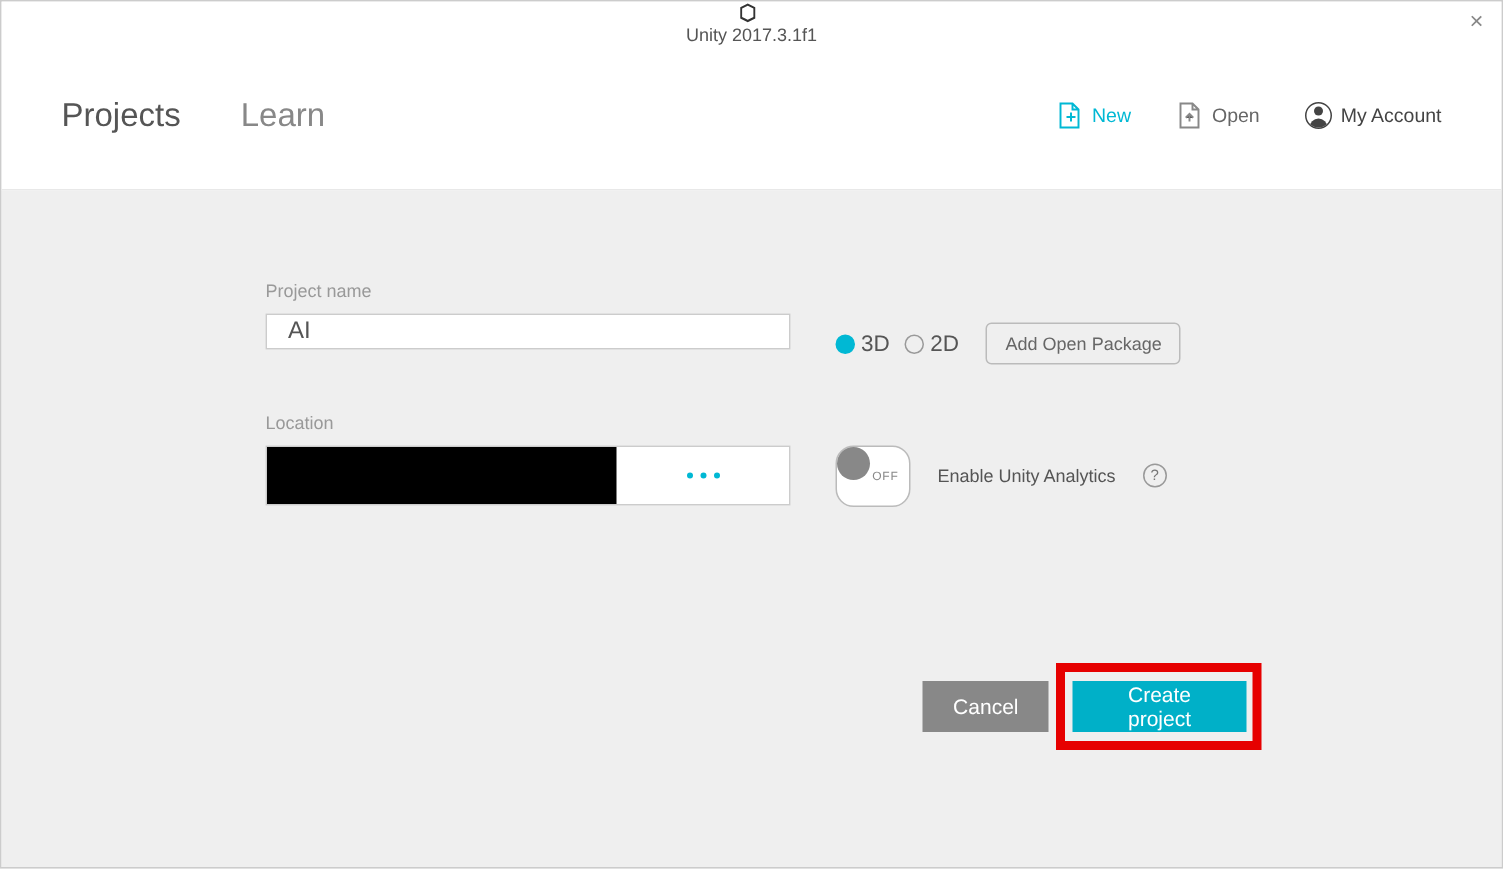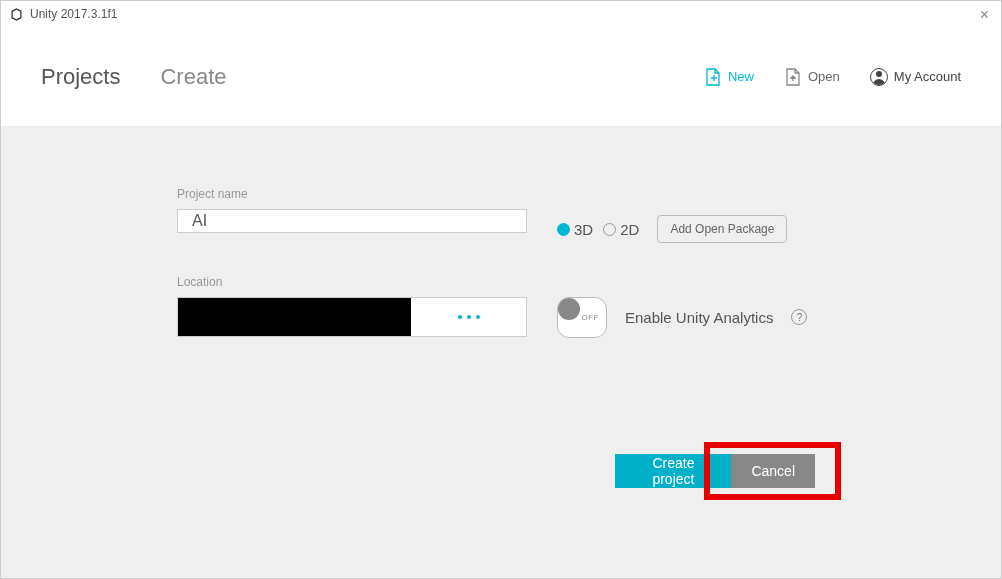--- a/index.html
+++ b/index.html
@@ -1,17 +1,17 @@
 <!DOCTYPE html>
 <html><head>
   <meta charset="utf-8">
   <style>
     * { box-sizing: border-box; margin: 0; padding: 0; }
     body { width: 1002px; height: 579px; font-family: "Segoe UI", Arial, sans-serif; background: #fff; position: relative; overflow: hidden; border: 1px solid #ccc; }
-    .titlebar { height: 26px; display: flex; align-items: center; padding: 0 8px; background: #fff; }
+    .titlebar { height: 26px; display: flex; align-items: center; padding: 0 8px; background: #fff; flex-direction: column; }
     .unity-logo { width: 15px; height: 15px; display: flex; align-items: center; justify-content: center; margin-right: 6px; }
     .title-text { font-size: 12px; color: #555; }
     .close-x { position: absolute; top: 6px; right: 12px; font-size: 16px; color: #888; font-family: Arial, sans-serif; line-height: 1; }
     .header { height: 100px; background: #fff; display: flex; align-items: center; padding: 0 40px; border-bottom: 1px solid #e8e8e8; justify-content: space-between; }
     .tabs { display: flex; gap: 40px; }
     .tab { font-size: 22px; color: #888; font-weight: 400; cursor: pointer; }
     .tab.active { color: #555; }
     .header-actions { display: flex; align-items: center; gap: 30px; }
     .header-action { display: flex; align-items: center; gap: 6px; font-size: 13px; cursor: pointer; }
     .ha-new { color: #00b8d4; }
@@ -30,21 +30,21 @@
     .radio-circle { width: 13px; height: 13px; border-radius: 50%; border: 1.5px solid #999; display: inline-block; position: relative; }
     .radio.selected .radio-circle { border-color: #00b8d4; background: #00b8d4; }
     .asset-btn { border: 1px solid #bbb; background: transparent; padding: 6px 12px; border-radius: 4px; font-size: 12px; color: #666; cursor: pointer; font-family: inherit; }
     .location-box { position: relative; width: 350px; height: 40px; background: #fff; border: 1px solid #ccc; display: flex; }
     .location-black { width: 233px; height: 100%; background: #000; }
     .location-dots { flex: 1; display: flex; align-items: center; justify-content: center; cursor: pointer; gap: 5px; }
     .dot { width: 4px; height: 4px; background: #00b8d4; border-radius: 50%; }
     .toggle-switch { width: 50px; height: 41px; border-radius: 12px; border: 1px solid #bbb; background: #fff; position: relative; cursor: pointer; display: flex; align-items: center; }
     .toggle-knob { width: 22px; height: 22px; border-radius: 50%; background: #888; position: absolute; left: 0; top: 0; }
     .toggle-label { font-size: 8px; color: #888; position: absolute; right: 7px; letter-spacing: 0.5px; }
-    .analytics-label { font-size: 15px; color: #555; }
+    .analytics-label { font-size: 12px; color: #555; }
     .help-circle { width: 16px; height: 16px; border-radius: 50%; border: 1px solid #999; display: flex; align-items: center; justify-content: center; font-size: 10px; color: #777; cursor: pointer; }
     .button-row { position: absolute; bottom: 90px; right: 170px; display: flex; gap: 0; align-items: center; }
     .btn { height: 34px; padding: 0 20px; border: none; font-size: 14px; cursor: pointer; font-family: inherit; }
     .btn-cancel { background: #888; color: #fff; margin-right: 16px; }
     .btn-create { background: #00b0c8; color: #fff; width: 116px; }
     .highlight-frame { position: absolute; border: 6px solid #e60000; bottom: 78px; right: 160px; width: 137px; height: 58px; pointer-events: none; }
     .avatar-circle { width: 18px; height: 18px; border-radius: 50%; border: 1.5px solid #444; display: flex; align-items: center; justify-content: center; position: relative; overflow: hidden; }
     .avatar-circle::before { content: ''; width: 6px; height: 6px; border-radius: 50%; background: #444; position: absolute; top: 2px; }
     .avatar-circle::after { content: ''; width: 12px; height: 8px; border-radius: 6px 6px 0 0; background: #444; position: absolute; bottom: -2px; }
   </style>
@@ -57,21 +57,21 @@
         <path fill="#333" d="M12 2 L20 6 L20 18 L12 22 L4 18 L4 6 Z M12 4.5 L6 7.5 L6 16.5 L12 19.5 L18 16.5 L18 7.5 Z"></path>
       </svg>
   </span>
   <span class="title-text">Unity 2017.3.1f1</span>
   <span class="close-x">×</span>
 </div>
 
 <div class="header">
   <div class="tabs">
     <div class="tab active">Projects</div>
-    <div class="tab">Create</div>
+    <div class="tab">Learn</div>
   </div>
   <div class="header-actions">
     <div class="header-action ha-new">
       <span class="icon-wrap">
         <svg width="16" height="18" viewBox="0 0 16 18">
             <path fill="none" stroke="#00b8d4" stroke-width="1.3" d="M2 1 h8 l4 4 v12 h-12 z M10 1 v4 h4"></path>
             <path stroke="#00b8d4" stroke-width="1.3" d="M6 10 h6 M9 7 v6"></path>
           </svg>
       </span>
       <span>New</span>
@@ -130,19 +130,19 @@
       <div class="toggle-switch">
         <span class="toggle-knob"></span>
         <span class="toggle-label">OFF</span>
       </div>
       <span class="analytics-label">Enable Unity Analytics</span>
       <span class="help-circle">?</span>
     </div>
   </div>
 
   <div class="button-row">
+    <button class="btn btn-cancel">Cancel</button>
     <button class="btn btn-create">Create project</button>
-    <button class="btn btn-cancel">Cancel</button>
   </div>
 
   <div class="highlight-frame"></div>
 
 </div>
 
 </body></html>

